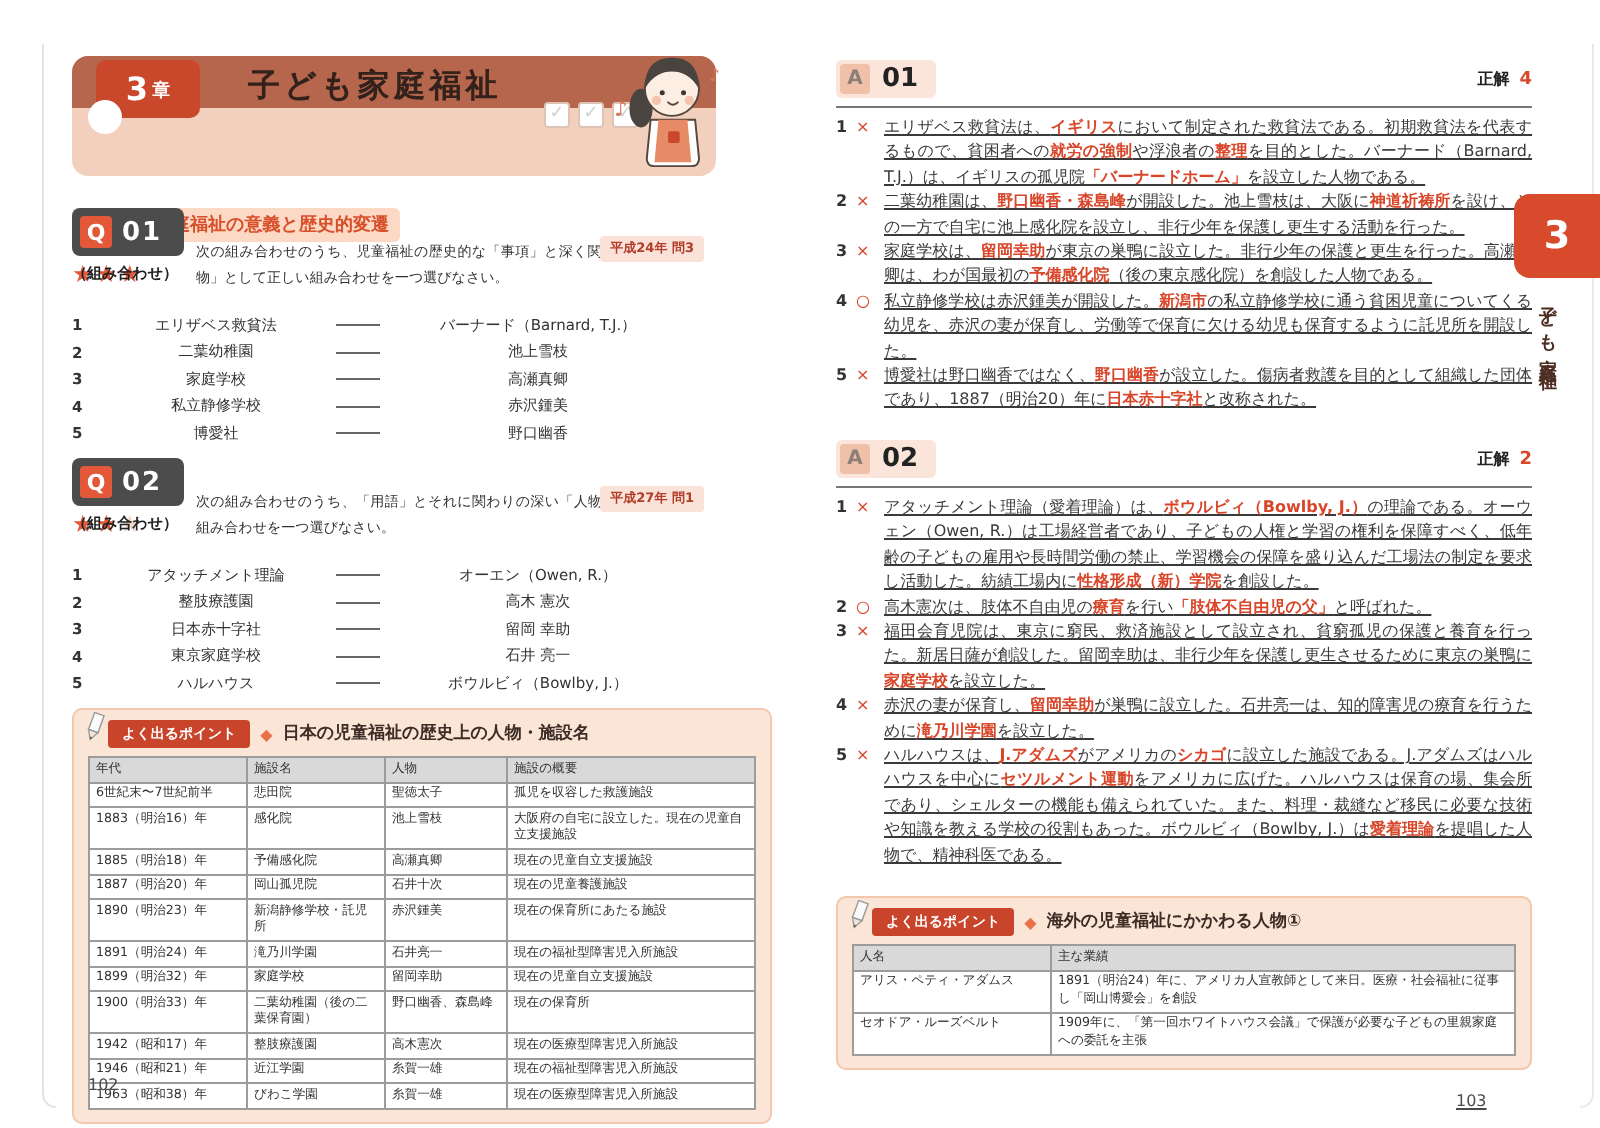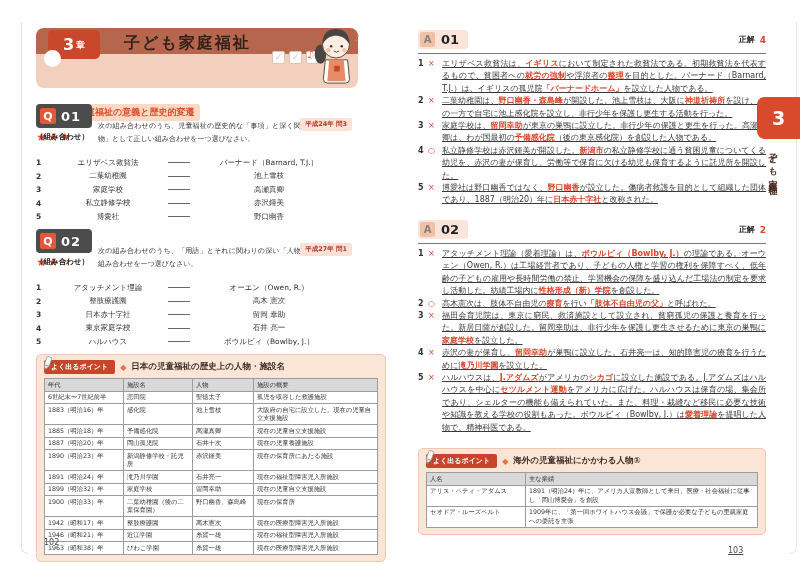--- a/index.html
+++ b/index.html
@@ -52,21 +52,21 @@
   .c-item{width:112px;text-align:center;}
   .c-dash{width:30px;display:flex;justify-content:center;}
   .c-dash i{display:block;width:22px;border-top:1px solid #666;}
   .c-person{width:150px;text-align:center;}
 
   
   .point-box{position:absolute;background:#fbe5d6;border:1px solid #f3c7ae;border-radius:5px;
              padding:5px 7px 6px 7px;box-sizing:border-box;}
   .pb-left{left:6px;top:330px;width:350px;}
   .pb-right{left:8px;top:424px;width:348px;}
-  .point-head{position:relative;display:flex;align-items:center;gap:5px;padding-left:0;margin-bottom:4px;}
+  .point-head{position:relative;display:flex;align-items:center;gap:5px;padding-left:10px;margin-bottom:4px;}
   .pencil{position:absolute;left:-3px;top:-4px;}
   .point-label{background:#c8442a;color:#fff;font-size:7px;font-weight:bold;padding:2px 7px;border-radius:2px;}
   .point-marker{color:#e8714a;font-size:8px;}
   .point-title{font-size:8.5px;font-weight:bold;color:#3d2d26;}
   table{width:100%;border-collapse:collapse;background:#fff;}
   th,td{border:1px solid #9c9c9c;font-size:6.3px;line-height:8.5px;padding:1.5px 3px;text-align:left;
         color:#333;vertical-align:top;font-weight:normal;}
   th{background:#d9d9d9;}
   .t1 .col1{width:72px;} .t1 .col2{width:62px;} .t1 .col3{width:54px;}
   .t2 .col1{width:92px;}

